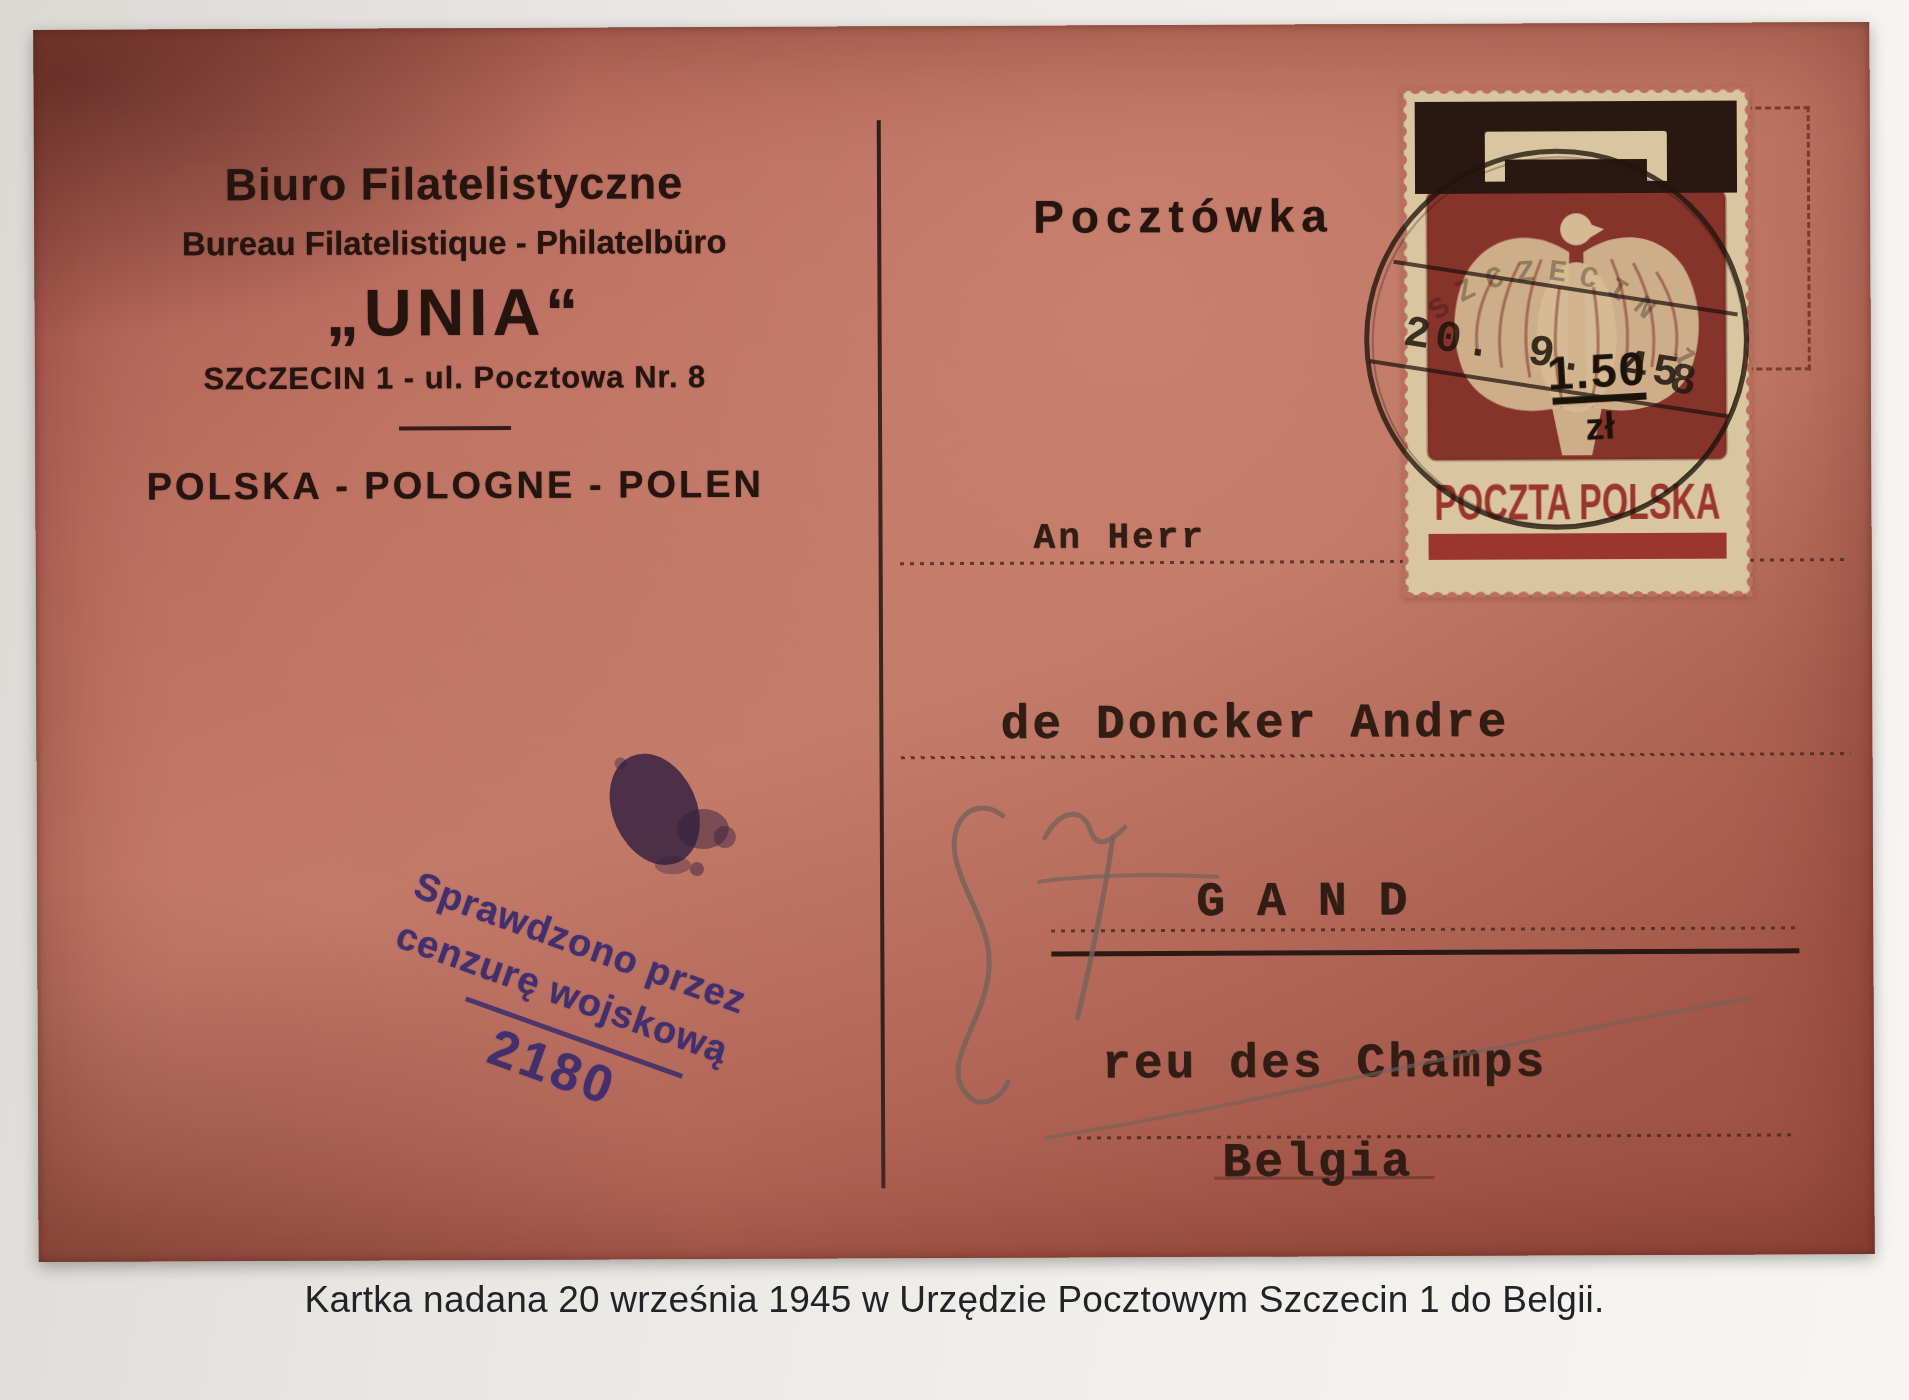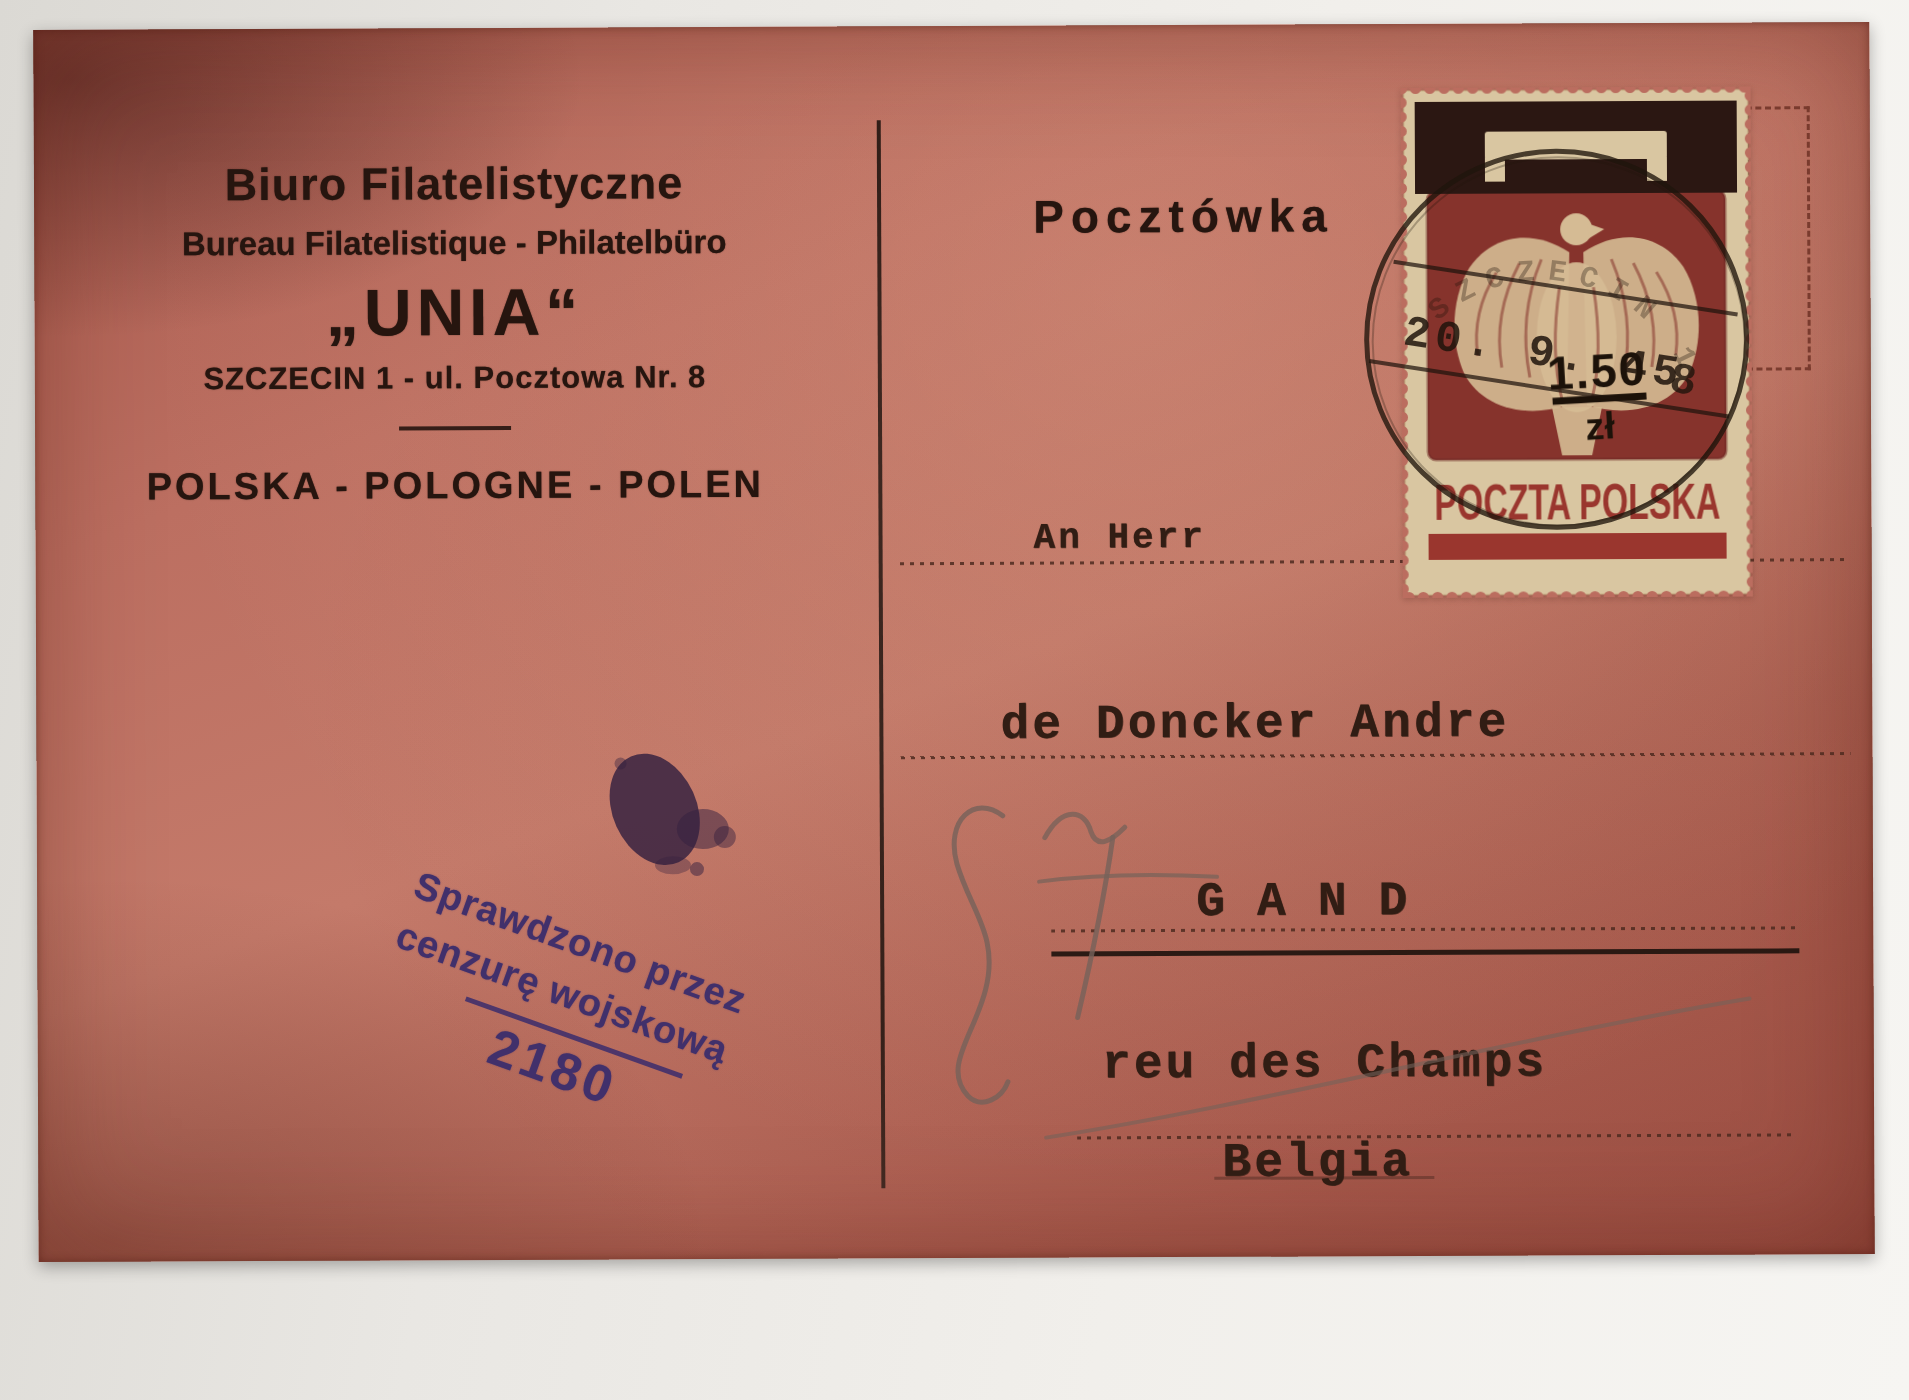--- a/index.html
+++ b/index.html
@@ -200,14 +200,15 @@
         <path d="M 118,52 C 136,20 158,24 164,46 C 170,64 184,56 198,42" stroke-width="5" opacity=".75"></path>
         <path d="M 186,52 C 176,120 162,182 150,232" stroke-width="5" opacity=".8"></path>
         <path d="M 112,96 C 160,90 220,88 290,92" stroke-width="4" opacity=".7"></path>
         <path d="M 118,352 C 320,322 600,252 822,216" stroke-width="4" opacity=".6"></path>
       </g>
     </svg>
 
   </div>
 
   <div id="caption" class="abs">
+    <div class="cap">Kartka nadana 20 września 1945 w Urzędzie Pocztowym Szczecin 1 do Belgii.</div>
   </div>
 </div>
 
 </body></html>

